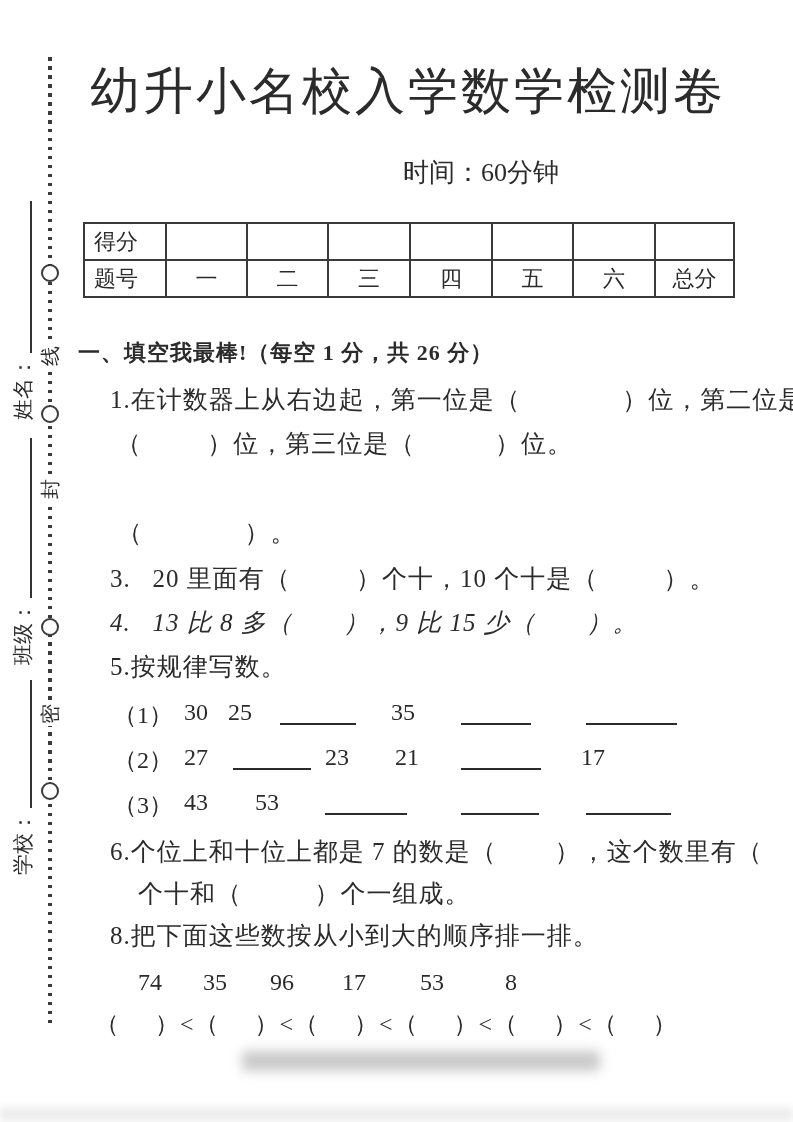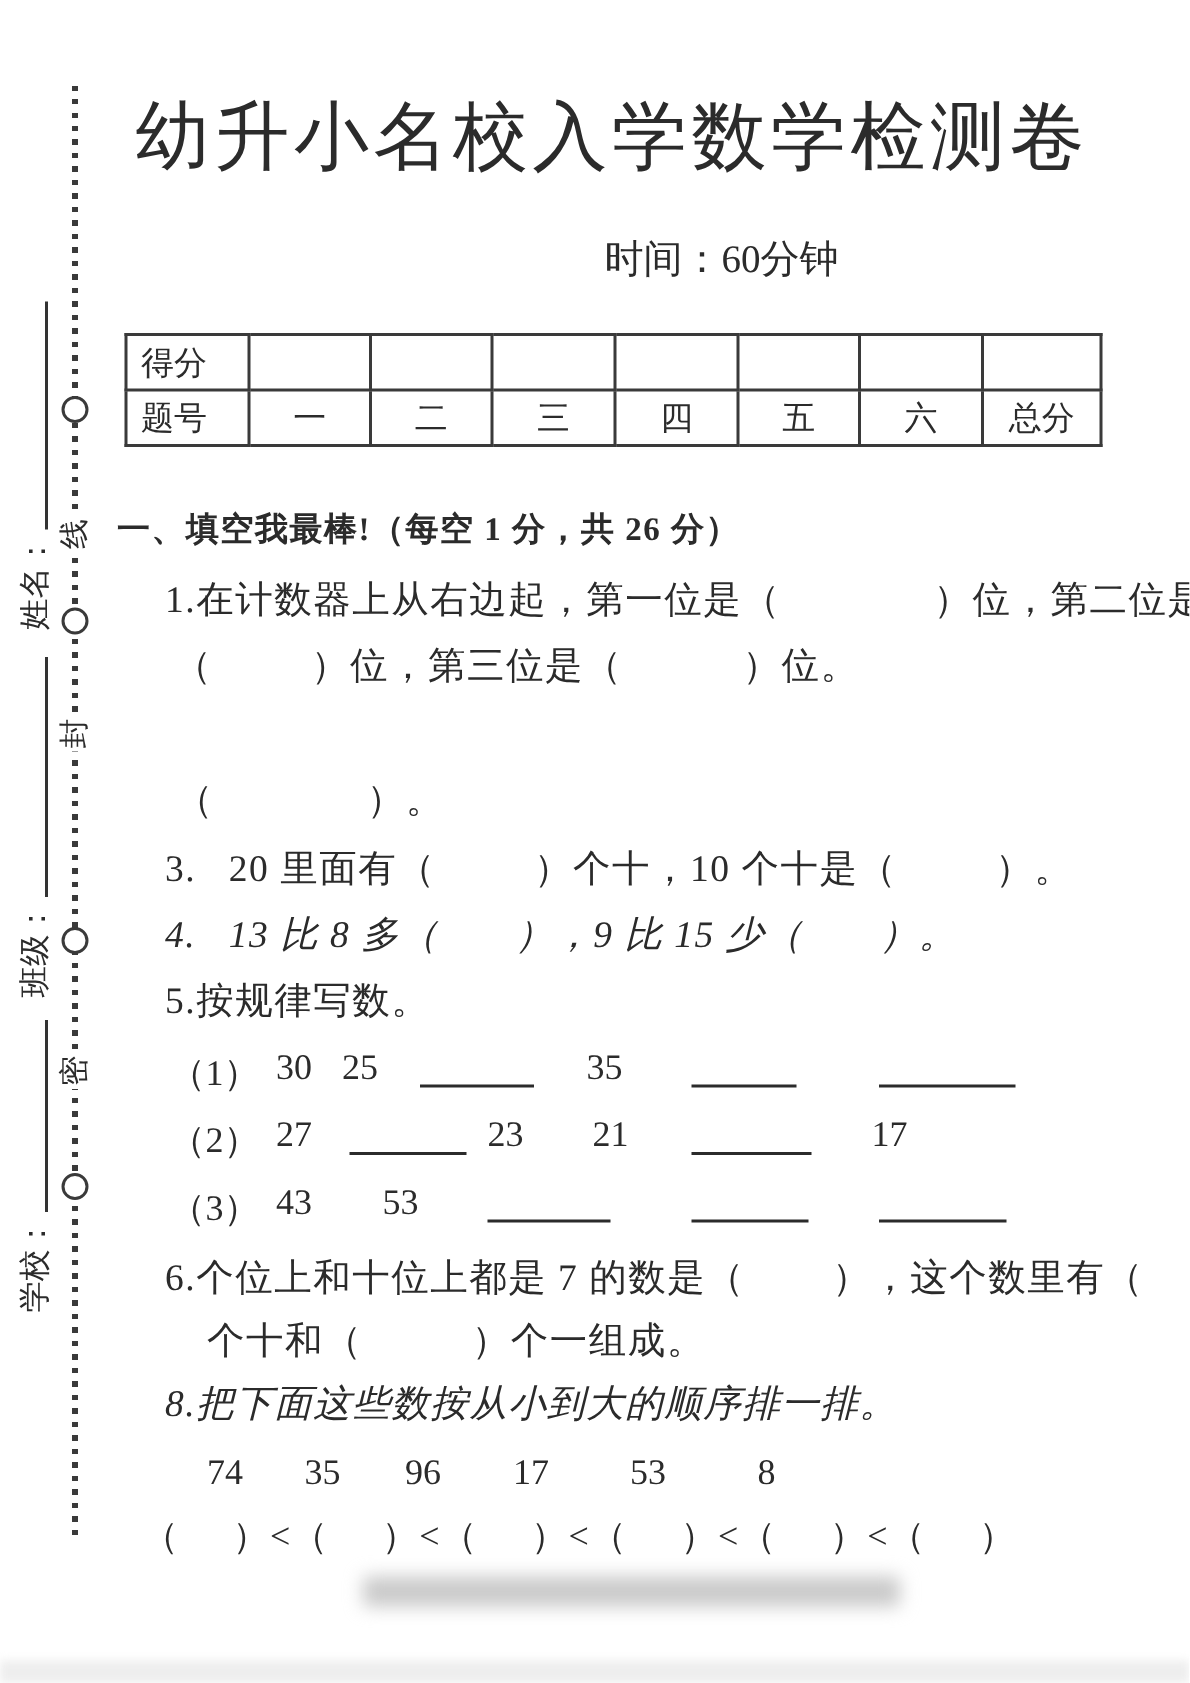--- a/index.html
+++ b/index.html
@@ -162,21 +162,21 @@
     <span class="tok" style="left:113px;">（3）</span>
     <span class="tok" style="left:184px;">43</span>
     <span class="tok" style="left:255px;">53</span>
     <span class="blank" style="left:325px; width:82px;"></span>
     <span class="blank" style="left:461px; width:78px;"></span>
     <span class="blank" style="left:586px; width:85px;"></span>
   </div>
 
   <div class="line" style="left:110px; top:835px;">6.个位上和十位上都是 7 的数是（        ），这个数里有（    ）</div>
   <div class="line" style="left:138px; top:877px;">个十和（          ）个一组成。</div>
-  <div class="line" style="left:110px; top:919px;font-style:italic;">8.把下面这些数按从小到大的顺序排一排。</div>
+  <div class="line" style="left:110px; top:919px;">8.把下面这些数按从小到大的顺序排一排。</div>
 
   <div class="row" style="top:969px;">
     <span class="tok" style="left:138px;">74</span>
     <span class="tok" style="left:203px;">35</span>
     <span class="tok" style="left:270px;">96</span>
     <span class="tok" style="left:342px;">17</span>
     <span class="tok" style="left:420px;">53</span>
     <span class="tok" style="left:505px;">8</span>
   </div>
 

